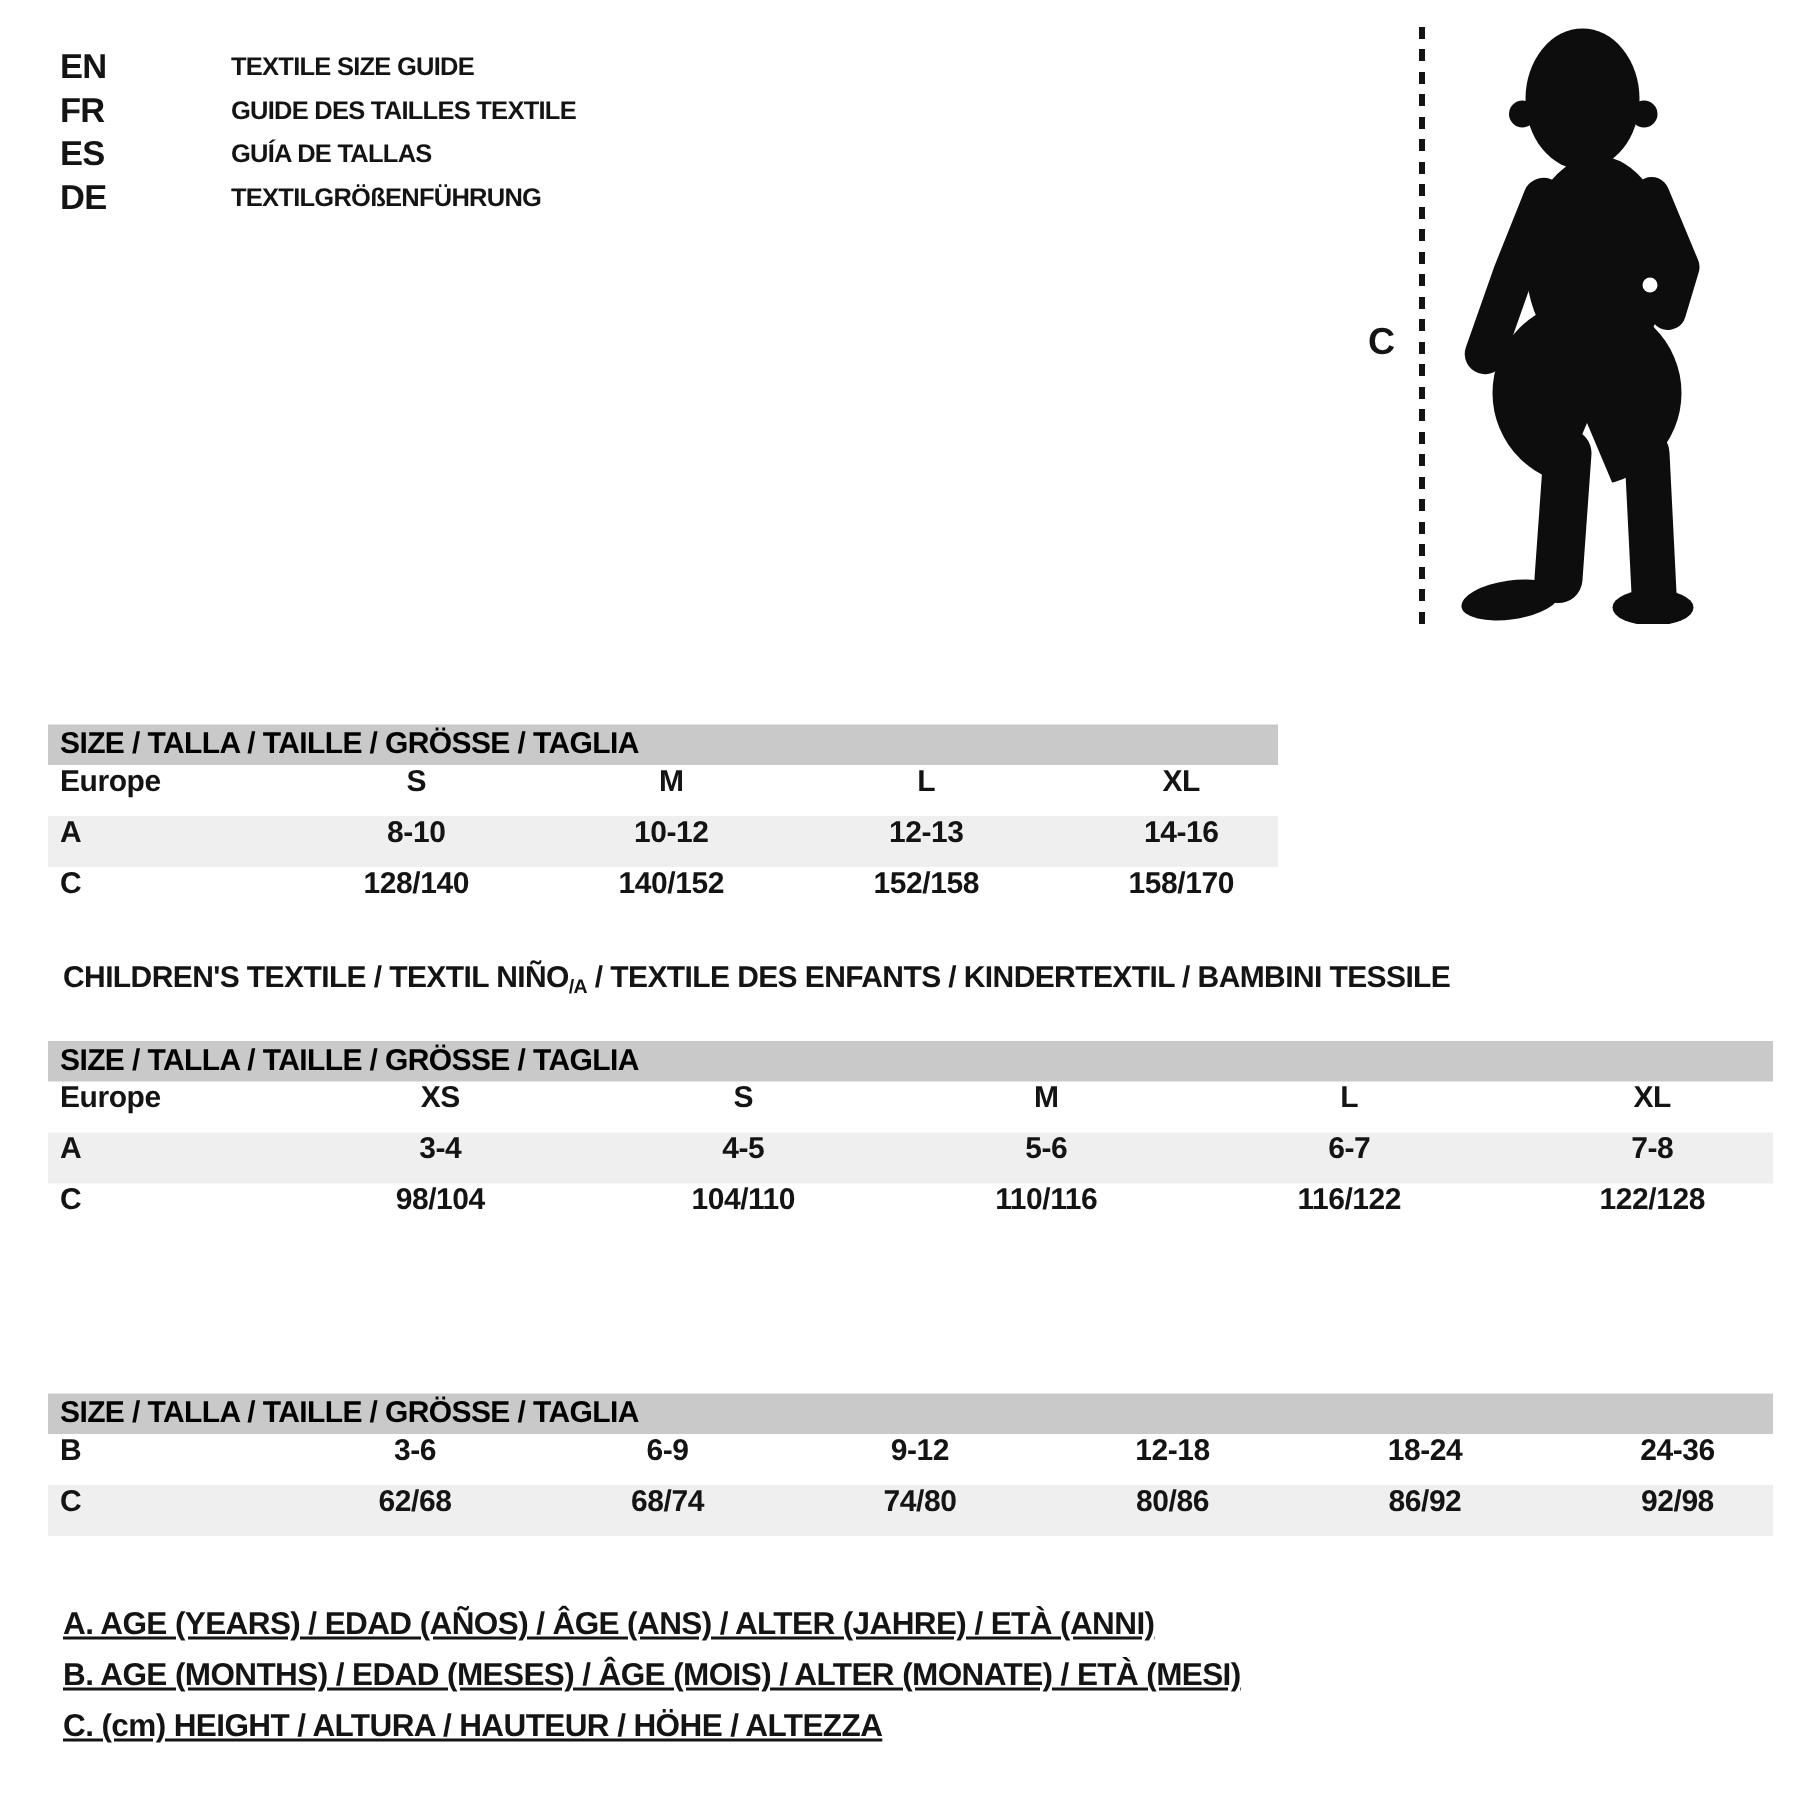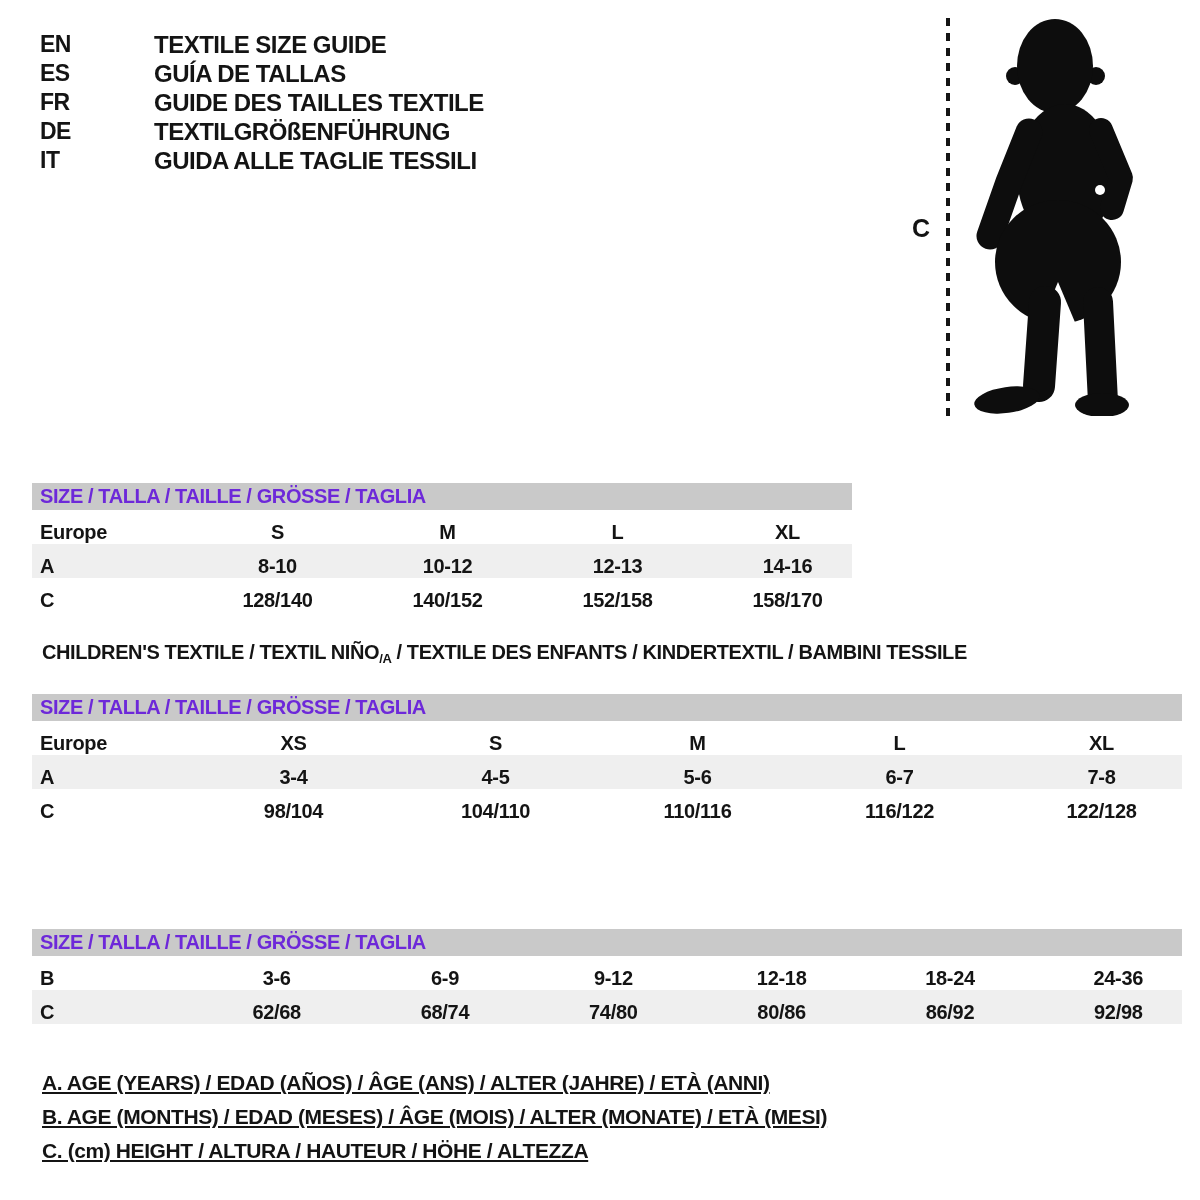--- a/index.html
+++ b/index.html
@@ -9,21 +9,21 @@
     font-family:"Liberation Sans", sans-serif;
     color:#141414;
     overflow:hidden;
   }
   .page { position:relative; width:1200px; height:1200px; background:#fff; }
 
   
   .lang-list { position:absolute; left:40px; top:30px; }
   .lang-row { display:flex; height:29px; align-items:center;gap:36px; }
   .lang-code  { width:78px; font-weight:700; font-size:23px; letter-spacing:-0.5px; }
-  .lang-title { font-weight:700; font-size:24px; letter-spacing:-0.5px; white-space:nowrap; }
+  .lang-title { font-weight:700; font-size:17px; letter-spacing:-0.5px; white-space:nowrap; }
 
   
   .measure-line {
     position:absolute; left:946px; top:18px; width:4px; height:398px;
     background:repeating-linear-gradient(to bottom, #141414 0 8px, transparent 8px 15px);
   }
   .measure-label { position:absolute; left:912px; top:214px; font-size:25px; font-weight:700; }
   .figure-svg { position:absolute; left:963px; top:14px; }
 
   
@@ -34,58 +34,54 @@
   .subsup { font-size:13px; vertical-align:-4px; }
 
   
   .size-table { position:absolute; left:32px; }
   #junior-table   { top:483px; width:820px;  }
   #children-table { top:694px; width:1150px; }
   #babies-table   { top:929px; width:1150px; }
 
   .thead {
     height:27px; line-height:27px; padding-left:8px;
-    background:#c9c9c9; color:#6d28d9;
+    background:#c9c9c9; color:#000000;
     font-weight:700; font-size:20px; letter-spacing:-0.4px;
     white-space:nowrap; overflow:hidden;
   }
-  .trow { display:flex; height:34px; align-items:flex-end; font-weight:700; font-size:20px; letter-spacing:-0.3px;gap:41px; }
+  .trow { display:flex; height:34px; align-items:flex-start; font-weight:700; font-size:20px; letter-spacing:-0.3px;gap:41px; }
   .trow.shaded { background:#efefef; }
   .tlabel { width:140px; padding-left:8px; }
   .tcell  { flex:1; text-align:center; }
 
   
   .footnotes { position:absolute; left:42px; top:1066px; }
   .footnote { font-size:21px; font-weight:700; height:34px; line-height:34px; letter-spacing:-0.4px; white-space:nowrap;text-decoration:underline; }
 </style>
 </head>
 <body>
 
 <div class="page">
 
   <div class="lang-list">
       <div class="lang-row">
         <span class="lang-code">EN</span>
         <span class="lang-title">TEXTILE SIZE GUIDE</span>
       </div>
       <div class="lang-row">
+        <span class="lang-code">FR</span>
+        <span class="lang-title">GUIDE DES TAILLES TEXTILE</span>
+      </div>
+      <div class="lang-row">
         <span class="lang-code">ES</span>
         <span class="lang-title">GUÍA DE TALLAS</span>
       </div>
       <div class="lang-row">
-        <span class="lang-code">FR</span>
-        <span class="lang-title">GUIDE DES TAILLES TEXTILE</span>
-      </div>
-      <div class="lang-row">
         <span class="lang-code">DE</span>
         <span class="lang-title">TEXTILGRÖßENFÜHRUNG</span>
-      </div>
-      <div class="lang-row">
-        <span class="lang-code">IT</span>
-        <span class="lang-title">GUIDA ALLE TAGLIE TESSILI</span>
       </div>
     </div>
 
   <div class="measure-line"></div>
   <div class="measure-label">C</div>
 
   <svg class="figure-svg" width="175" height="402" viewBox="0 0 175 402" aria-hidden="true">
     <g fill="#0d0d0d" stroke="none">
 
       <circle cx="52" cy="62" r="9"></circle>

